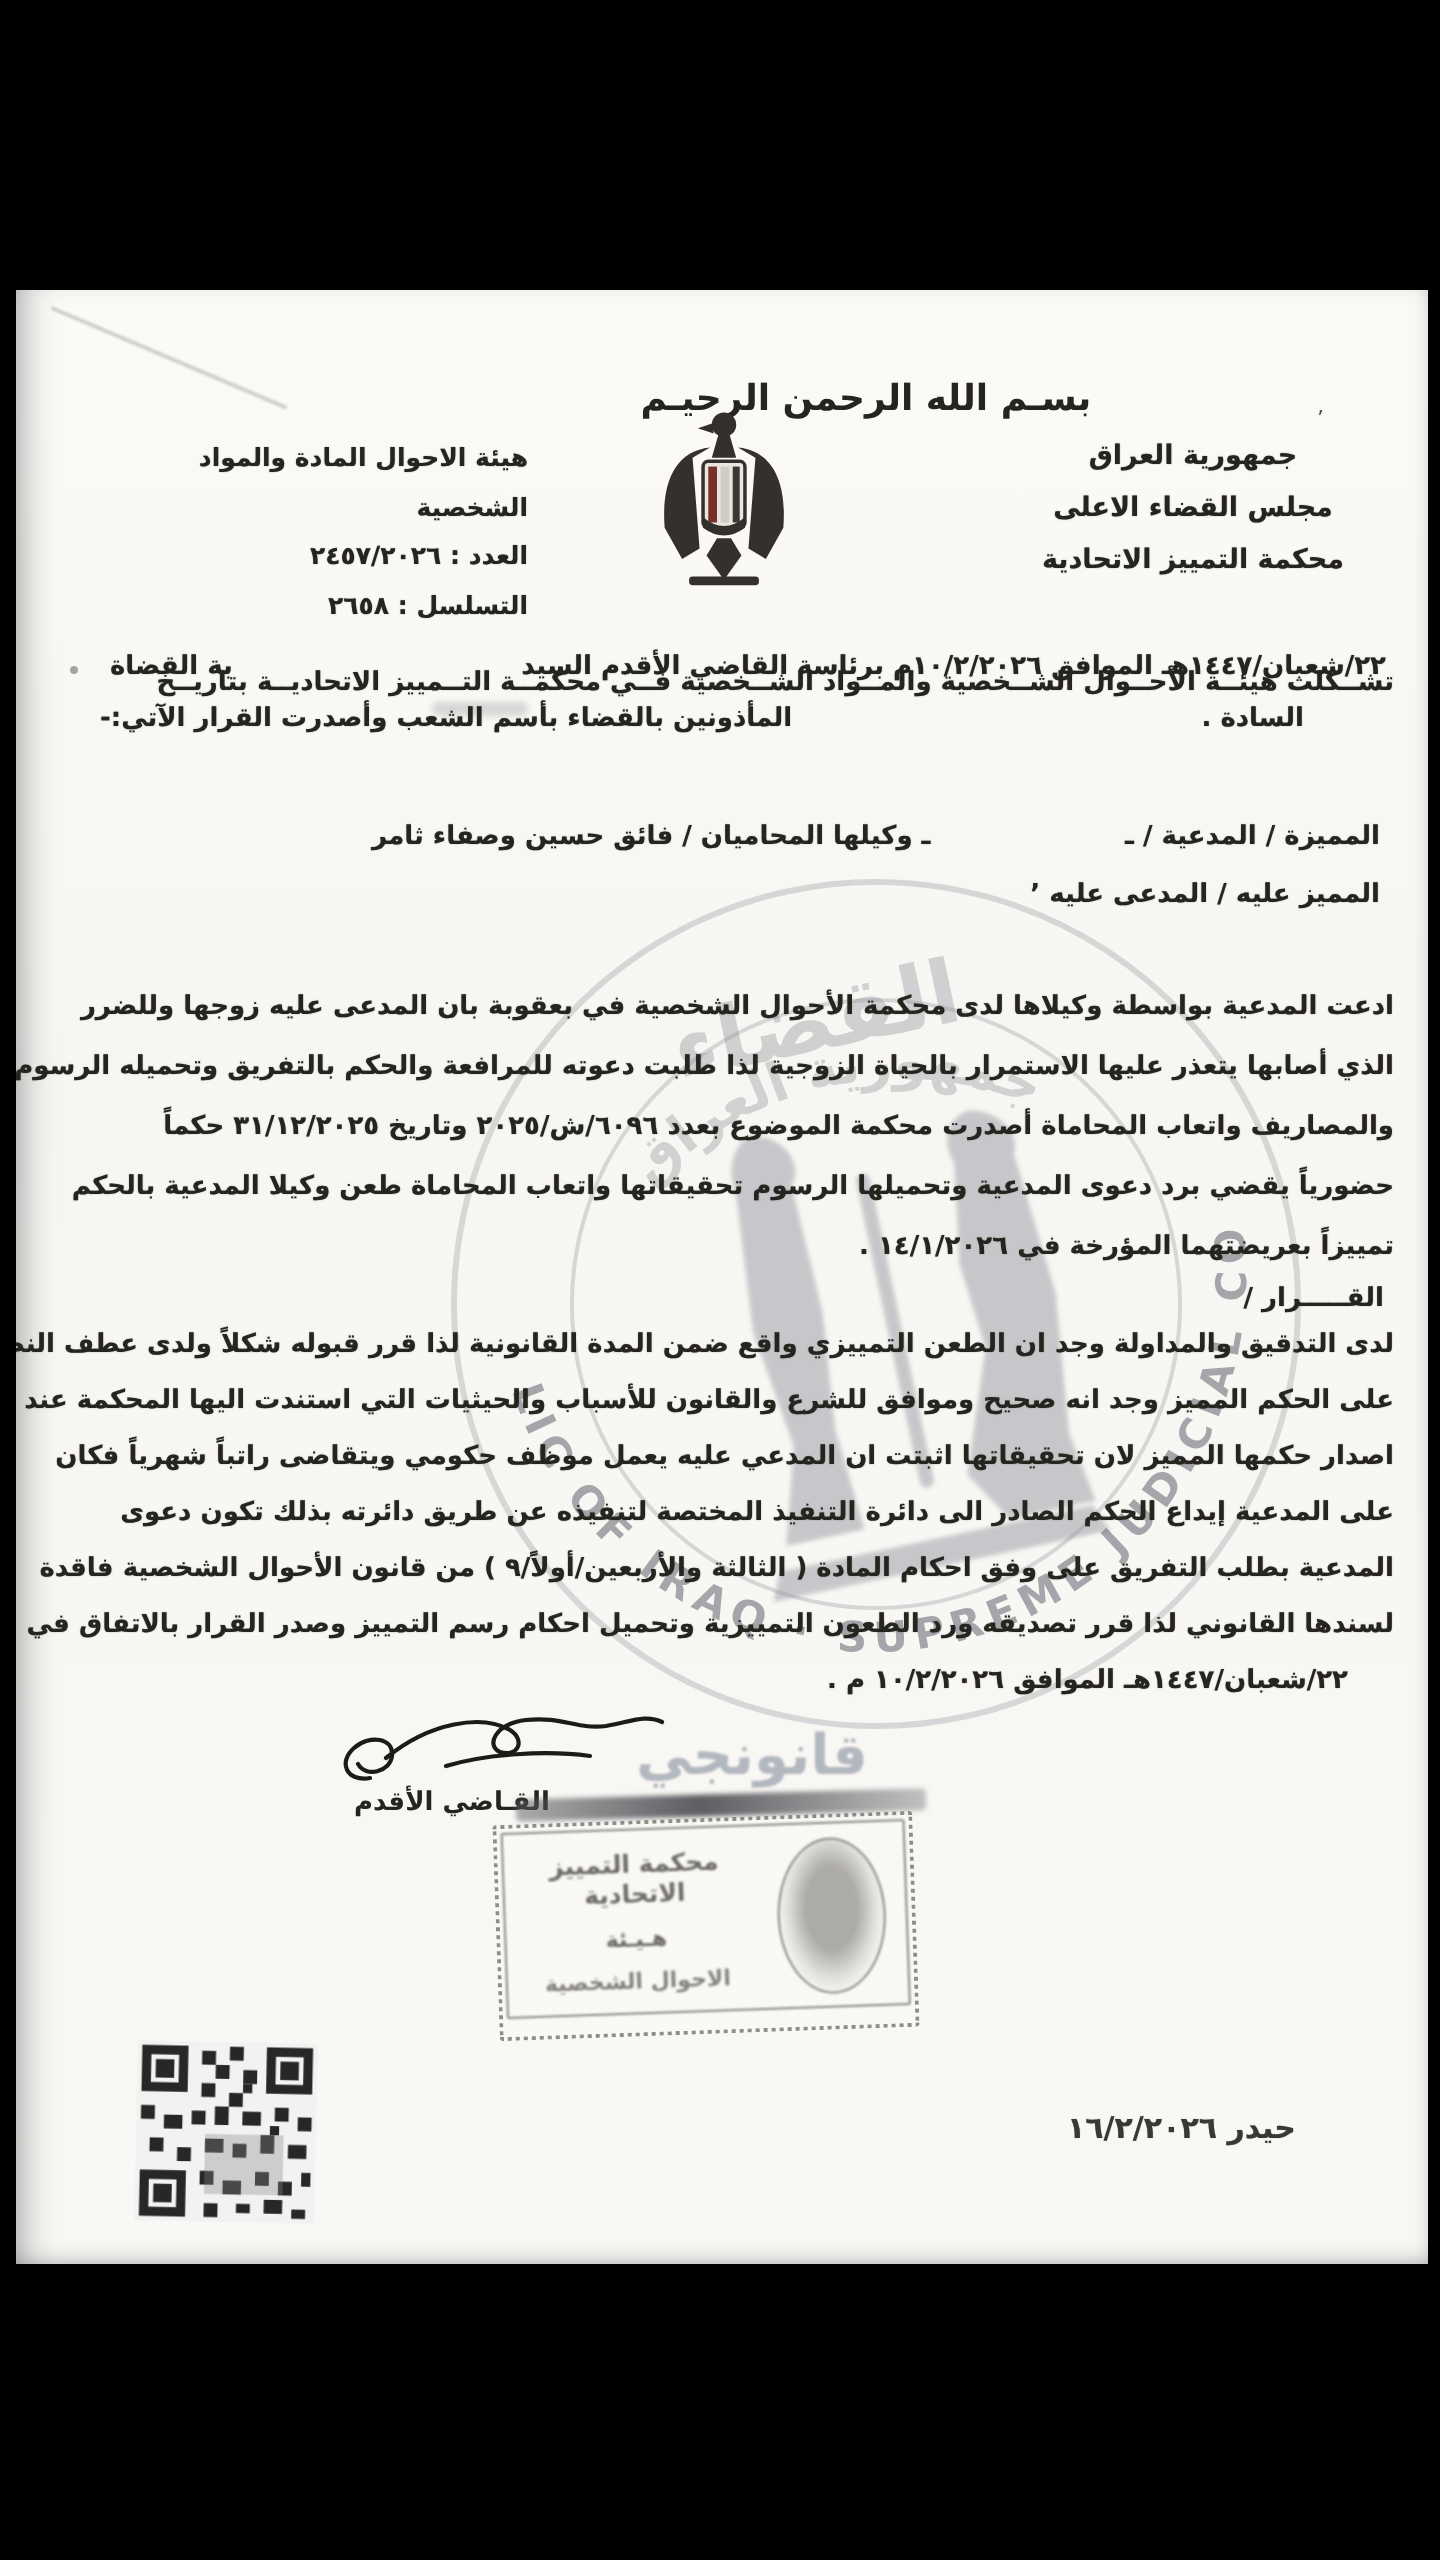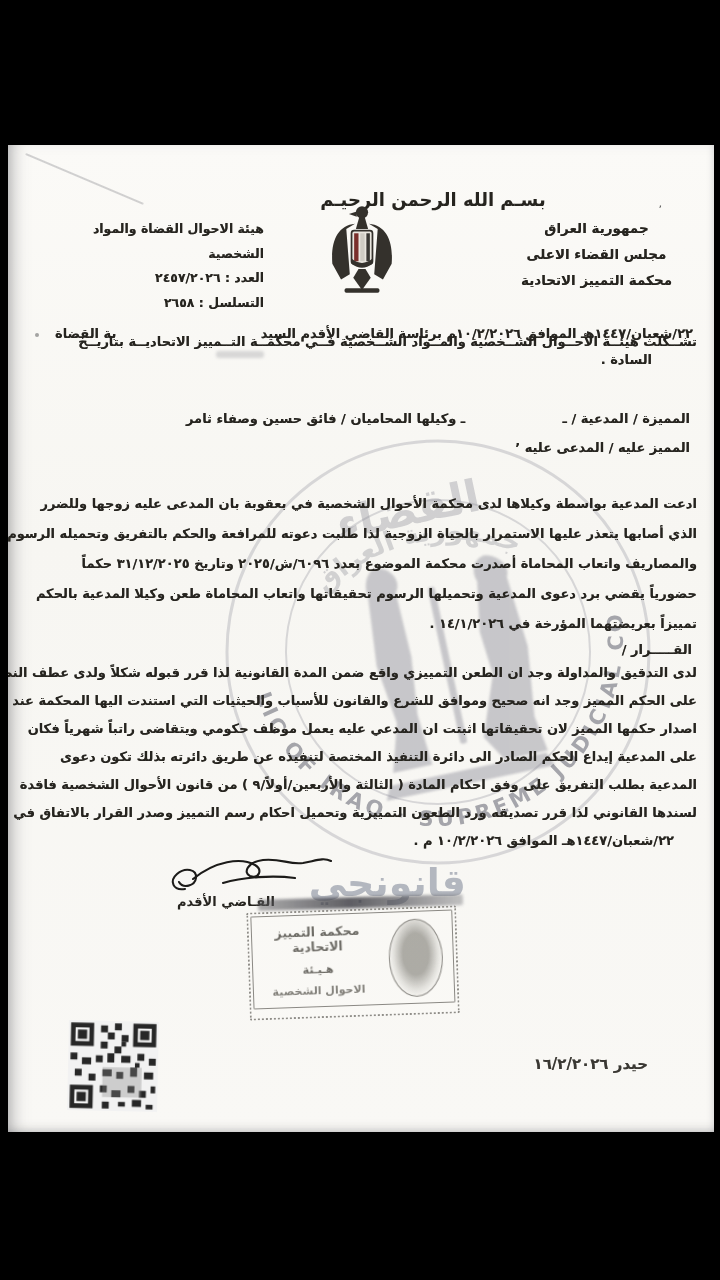--- a/index.html
+++ b/index.html
@@ -28,22 +28,22 @@
     font-size:18px;font-weight:700;letter-spacing:.5px;filter:blur(.2px);}
   .hdr-right{position:absolute;right:42px;top:70px;text-align:center;font-size:13.5px;
     font-weight:700;line-height:26px;text-shadow:0 0 .6px rgba(40,38,32,.6);}
   .hdr-left{position:absolute;left:52px;top:72px;width:204px;text-align:right;font-size:12.5px;
     font-weight:700;line-height:24.5px;text-shadow:0 0 .6px rgba(40,38,32,.6);}
   .eagle{position:absolute;left:308px;top:56px;width:92px;height:96px;filter:blur(.35px);}
 
   
   .seal{position:absolute;left:195px;top:272px;width:470px;height:470px;pointer-events:none;
         transform:rotate(-12deg);}
-  .site-mark{position:absolute;left:278px;top:716px;width:180px;font-size:38px;font-weight:700;
-     color:#b3b7bf;filter:blur(.5px);letter-spacing:1px;pointer-events:none;}
+  .site-mark{position:absolute;left:278px;top:716px;width:180px;font-size:28px;font-weight:700;
+     color:#b3b7bf;text-align:center;filter:blur(.5px);letter-spacing:1px;pointer-events:none;}
 
   
   .sig{position:absolute;left:155px;top:704px;width:175px;height:55px;}
   .sig-title{position:absolute;left:158px;top:749px;width:120px;text-align:center;
      font-size:13px;font-weight:700;filter:blur(.25px);}
   .stamp-smudge{position:absolute;left:250px;top:752px;width:205px;height:11px;
      background:linear-gradient(90deg,rgba(95,95,100,.5),rgba(55,55,62,.8) 45%,rgba(125,125,130,.45));
      filter:blur(1.4px);transform:rotate(-1.6deg);border-radius:2px;}
   .stamp{position:absolute;left:240px;top:764px;width:202px;height:100px;transform:rotate(-2deg);
      border:2px dotted #8f8d88;border-radius:2px;padding:2px;background:rgba(255,255,255,.15);}
@@ -101,21 +101,21 @@
 
   <div class="bismillah">بسـم الله الرحمن الرحيـم</div>
 
   <div class="hdr-right">
     <div>جمهورية العراق</div>
     <div>مجلس القضاء الاعلى</div>
     <div>محكمة التمييز الاتحادية</div>
   </div>
 
   <div class="hdr-left">
-    <div>هيئة الاحوال القضاة والمواد الشخصية</div>
+    <div>هيئة الاحوال المادة والمواد الشخصية</div>
     <div>العدد : ٢٤٥٧/٢٠٢٦</div>
     <div>التسلسل : ٢٦٥٨</div>
   </div>
 
   <svg class="eagle" viewBox="0 0 100 110">
     <g fill="#34312c">
       <circle cx="50" cy="13" r="7"></circle>
       <path d="M44,12 l-9,3 9,3 z"></path>
       <path d="M47,18 h6 l4,14 h-14 z"></path>
       <path d="M42,26 C22,28 14,46 16,72 l10,18 10,-6 -4,-52 z"></path>
@@ -132,20 +132,21 @@
     </g>
   </svg>
 
   <div class="ln" style="right:17px;top:150px;margin-top:36px;">تشــكلت هيئــة الأحــوال الشــخصية والمــواد الشــخصية فــي محكمــة التــمييز الاتحاديــة بتاريــخ</div>
   <div class="ln split" style="right:21px;left:47px;top:178px;">
     <span>٢٢/شعبان/١٤٤٧هـ الموافق ١٠/٢/٢٠٢٦م برئاسة القاضي الأقدم السيد</span>
     <span>بة القضاة</span>
   </div>
   <div class="ln split" style="right:62px;left:42px;top:204px;">
     <span>السادة .</span>
+    <span>المأذونين بالقضاء بأسم الشعب وأصدرت القرار الآتي:-</span>
   </div>
 
   <div class="ln split" style="right:24px;left:178px;top:263px;">
     <span>المميزة / المدعية / ـ</span>
     <span>ـ وكيلها المحاميان / فائق حسين وصفاء ثامر</span>
   </div>
   <div class="ln" style="right:17px;top:348px;">ادعت المدعية بواسطة وكيلاها لدى محكمة الأحوال الشخصية في بعقوبة بان المدعى عليه زوجها وللضرر</div>
 
   <div class="ln" style="right:24px;top:292px;">المميز عليه / المدعى عليه ٬</div>
   <div class="ln" style="right:17px;top:378px;">الذي أصابها يتعذر عليها الاستمرار بالحياة الزوجية لذا طلبت دعوته للمرافعة والحكم بالتفريق وتحميله الرسوم</div>

